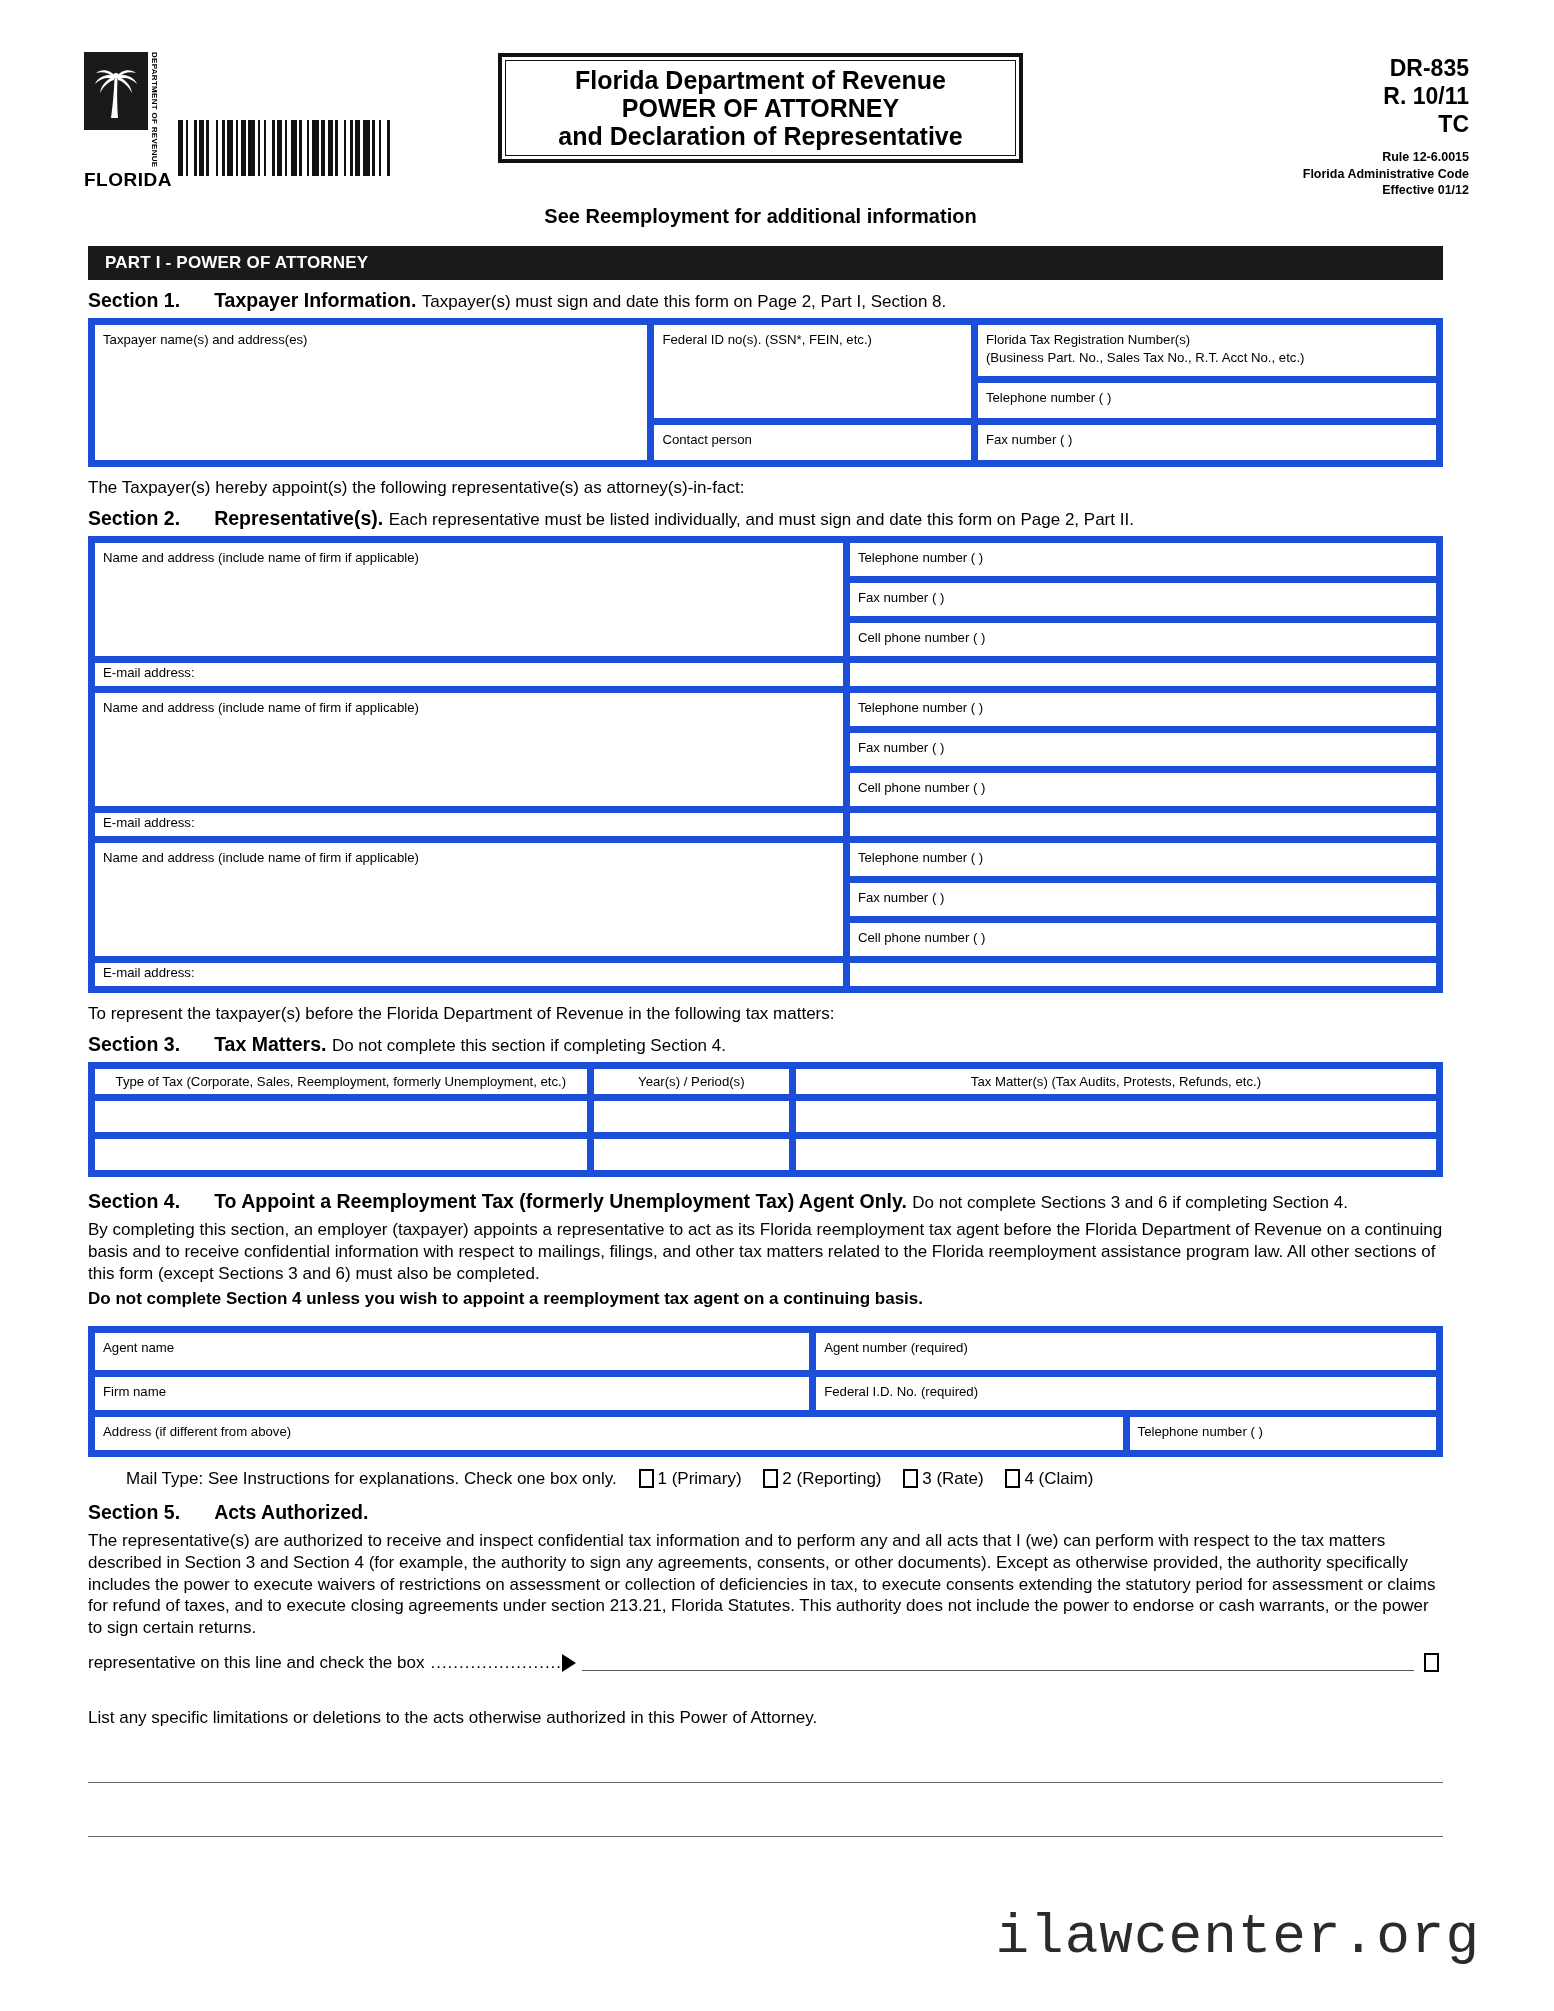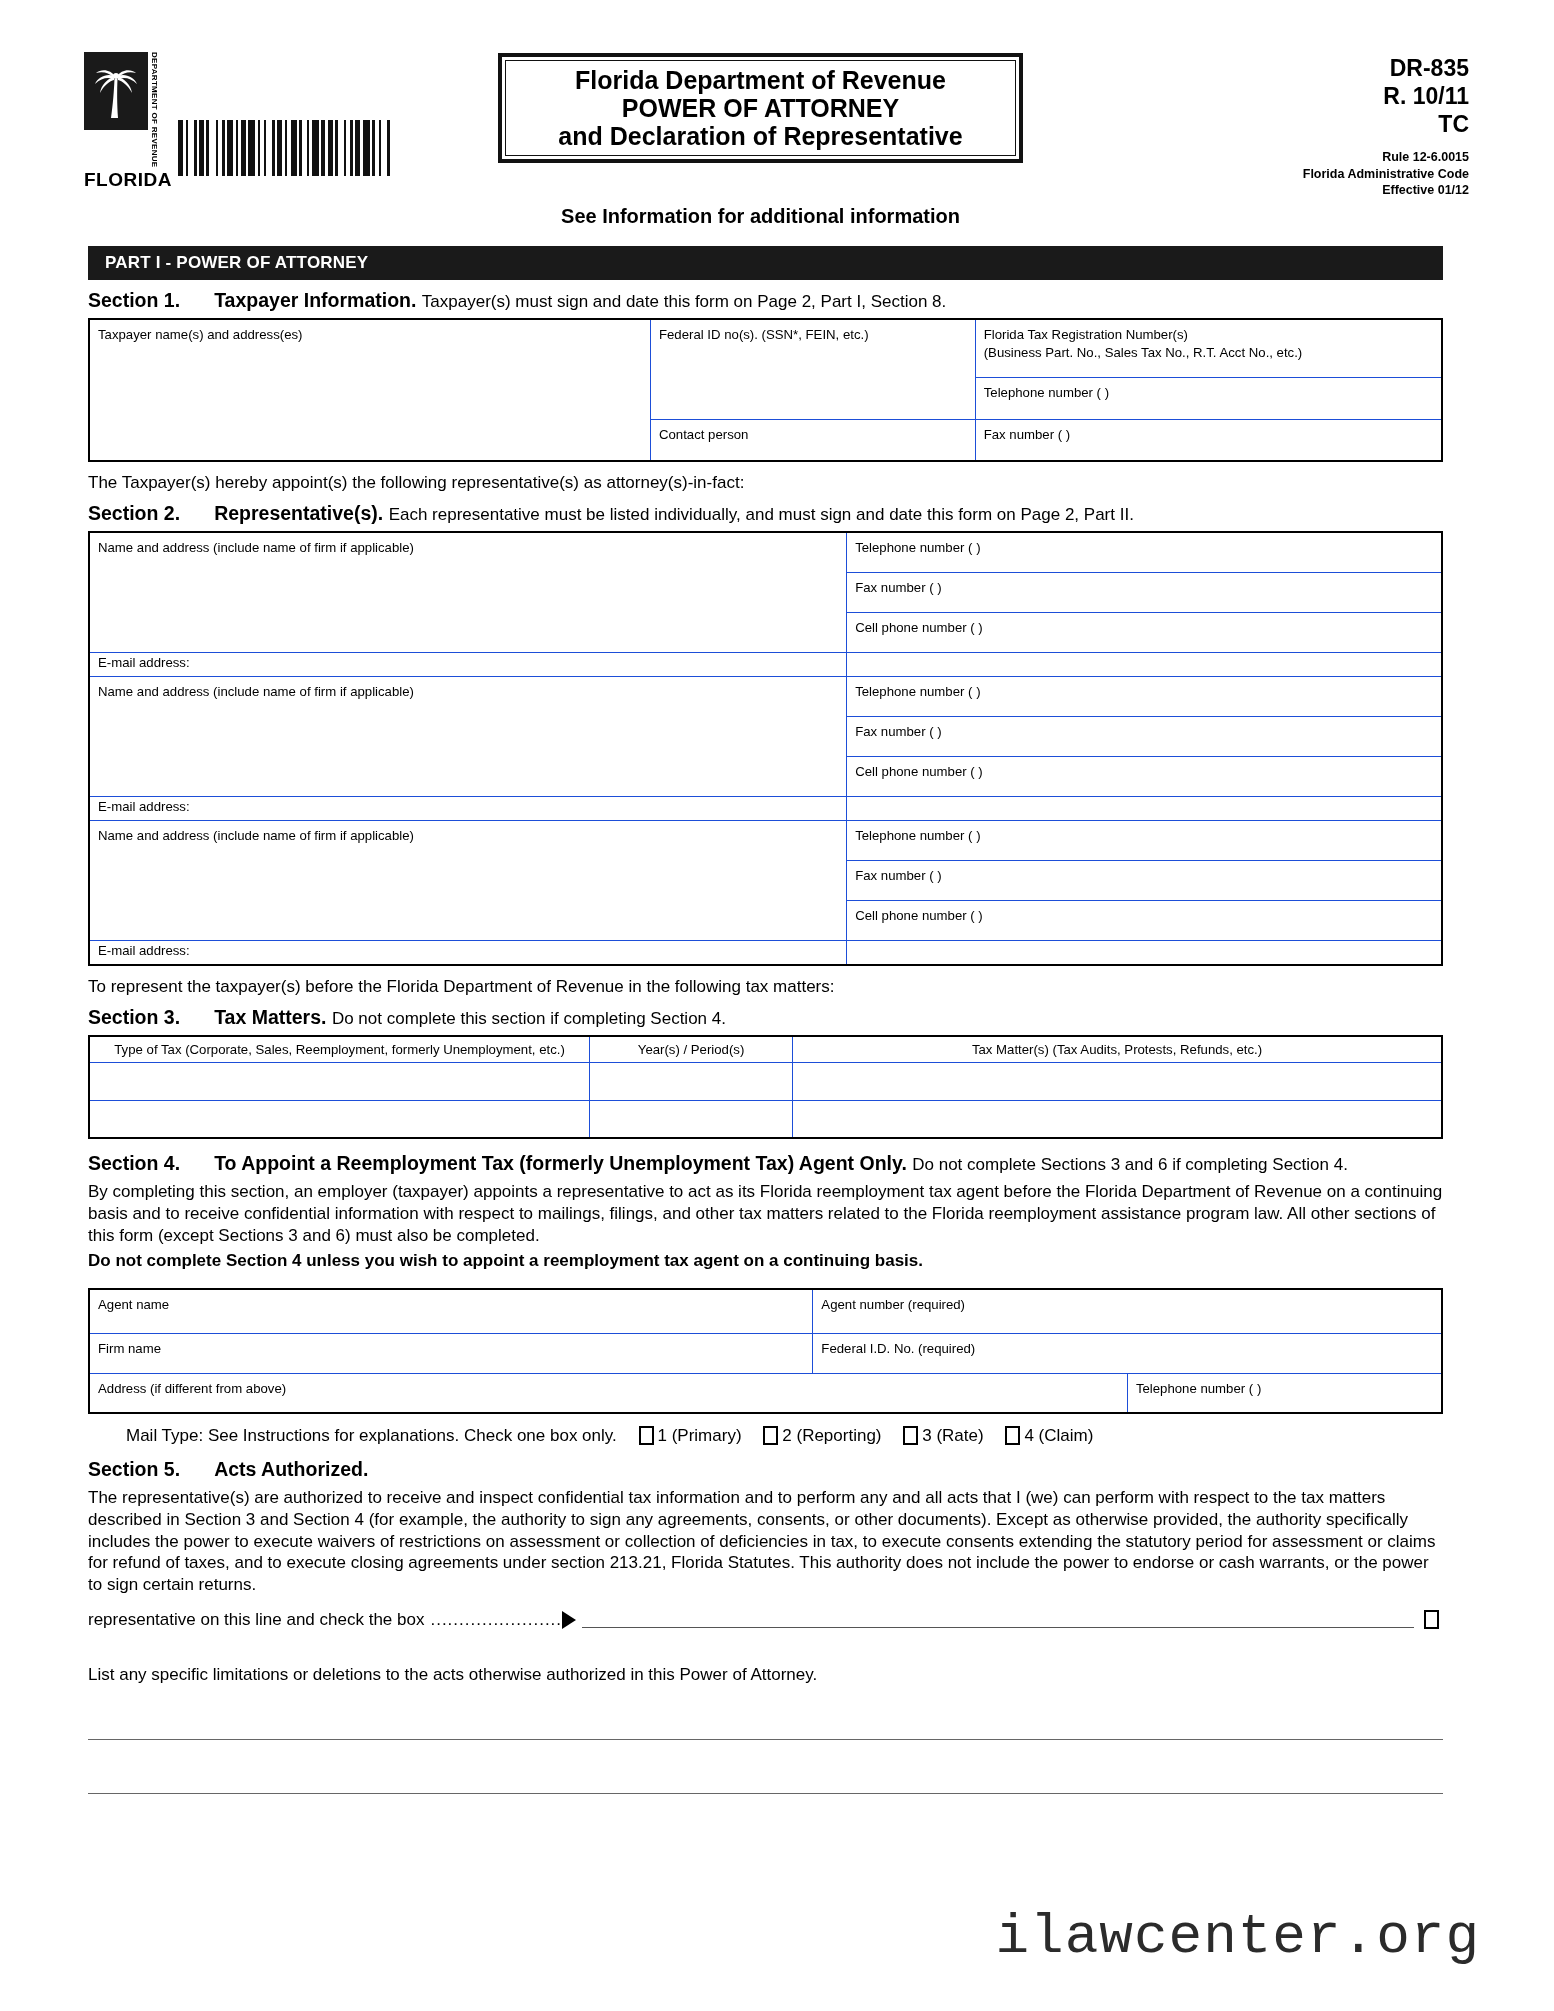--- a/index.html
+++ b/index.html
@@ -73,21 +73,21 @@
   .sec-head { font-size: 19.5px; margin: 9px 0 6px 0; }
   .sec-head .num { font-weight: bold; }
   .sec-head .ttl { font-weight: bold; margin-left: 34px; }
   .sec-head .desc { font-weight: normal; font-size: 17px; }
 
   .para { font-size: 17px; line-height: 1.28; margin: 4px 0; }
   .para.b { font-weight: bold; }
   .lead { font-size: 17px; margin: 11px 0 6px 0; }
 
   table.grid { border-collapse: collapse; width: 100%; table-layout: fixed; }
-  table.grid td { border: 1px solid #1d4ed8; vertical-align: top; padding: 5px 8px; }
+  table.grid td { border: 7px solid #1d4ed8; vertical-align: top; padding: 5px 8px; }
   .outer { border: 2px solid #000; }
   .flabel { font-size: 13.2px; line-height: 1.3; }
   .hdrcell { font-size: 13.2px; text-align: center; padding: 11px 6px; }
 
   
   .s1 { margin-top: 2px; }
   
   .s2 { margin-top: 4px; }
   .email-lbl { font-size: 13.2px; }
 
@@ -207,21 +207,21 @@
         <span style="width: 5px; background: transparent;"></span>
       </div>
 
     <div class="title-box">
       <div class="title-box-inner">
         <div class="title-l1">Florida Department of Revenue</div>
         <div class="title-l2">POWER OF ATTORNEY</div>
         <div class="title-l3">and Declaration of Representative</div>
       </div>
     </div>
-    <div class="see-instr">See Information for additional information</div>
+    <div class="see-instr">See Reemployment for additional information</div>
 
     <div class="formid">
       <div class="big">DR-835</div>
       <div class="big">R. 10/11</div>
       <div class="big">TC</div>
       <div class="small">Rule 12-6.0015</div>
       <div class="small" style="margin-top:0">Florida Administrative Code</div>
       <div class="small" style="margin-top:0">Effective 01/12</div>
     </div>
   </div>

